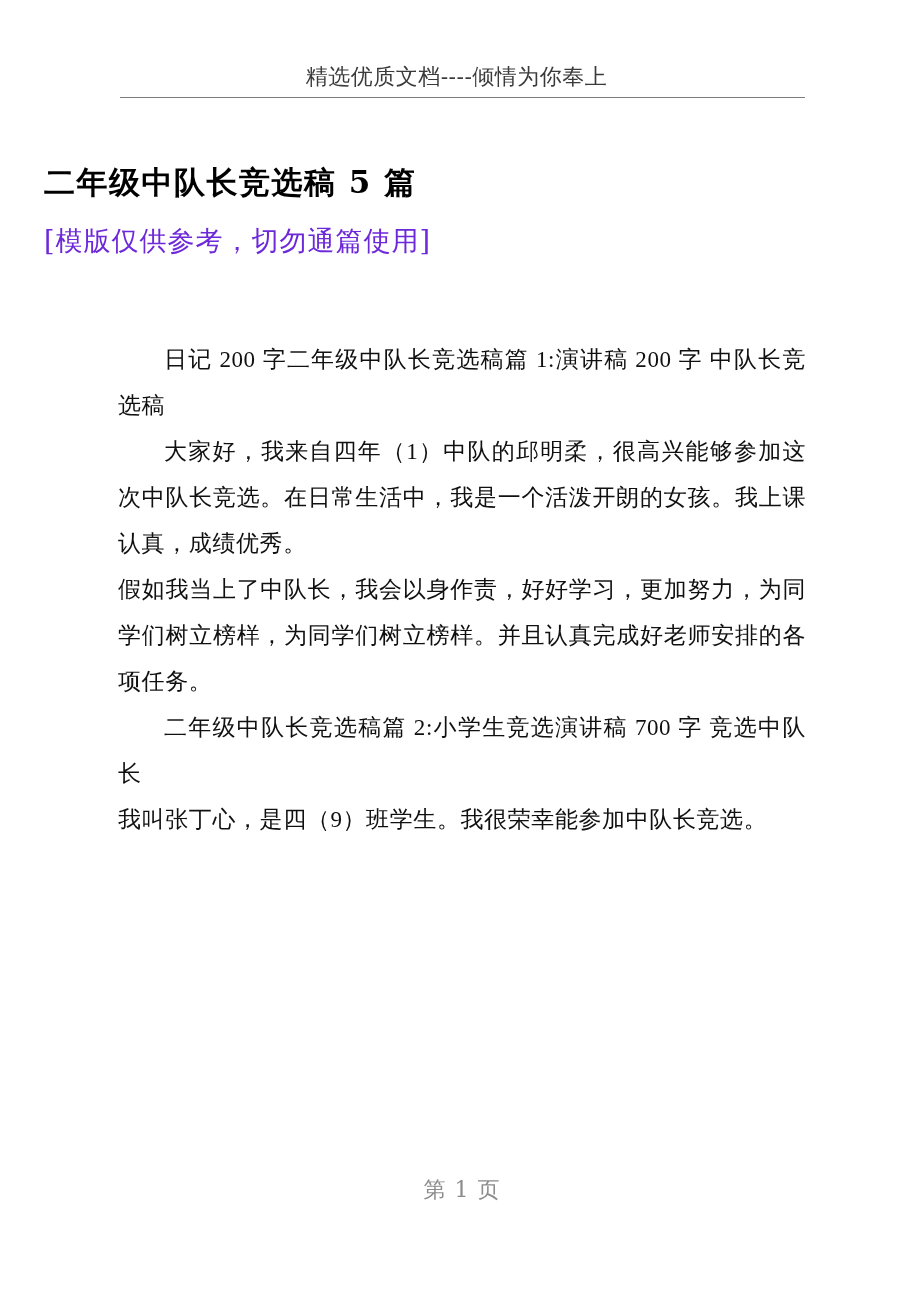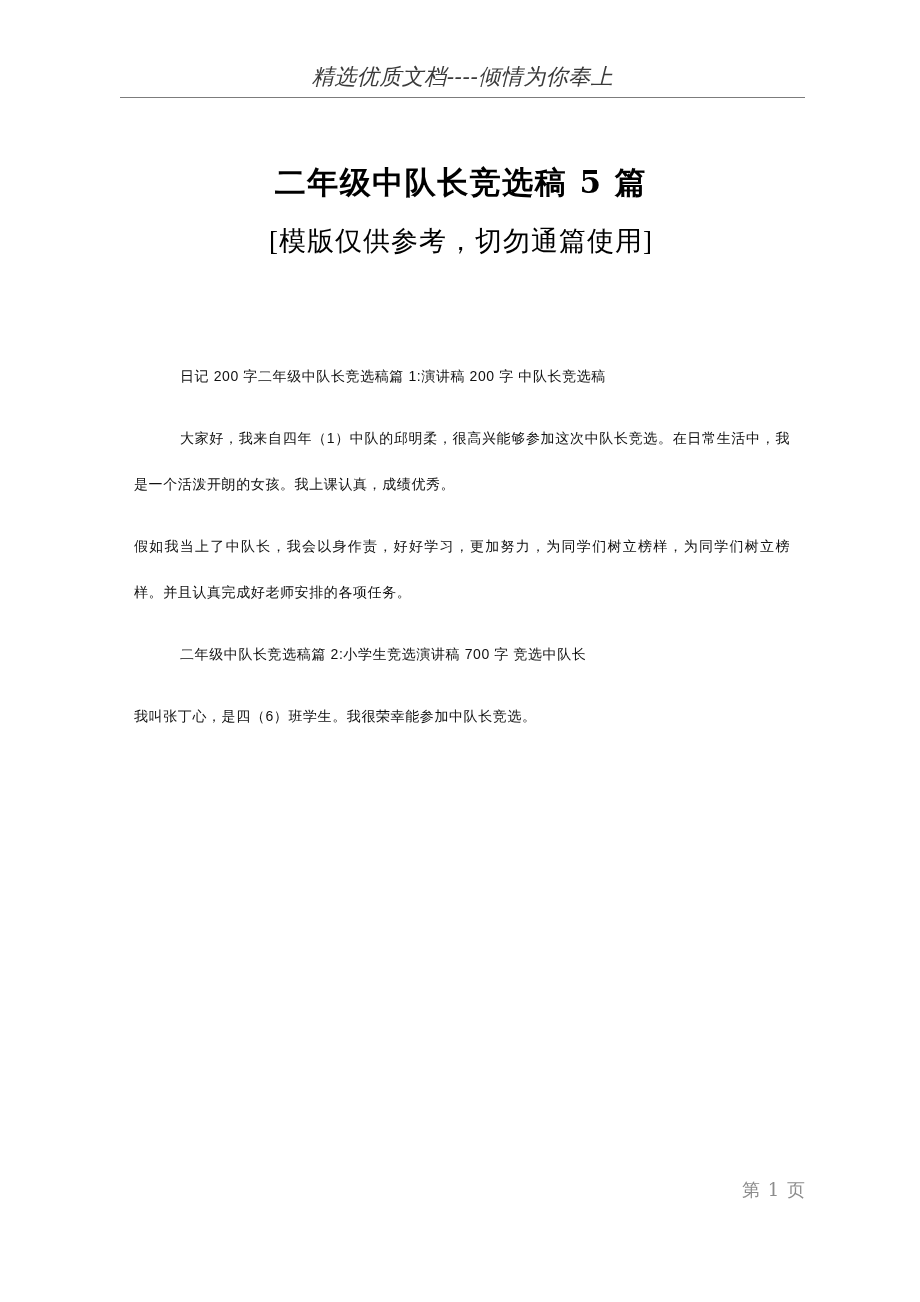--- a/index.html
+++ b/index.html
@@ -16,24 +16,23 @@
     height: 1302px;
     background: #ffffff;
     overflow: hidden;
     box-sizing: border-box;
   }
 
   
   .doc-header {
     position: absolute;
     top: 62px;
-    left: 120px;
+    left: 114px;
     width: 685px;
     text-align: center;
-    font-style: italic;
   }
   .doc-header .header-text {
     font-family: "DejaVu Serif", "Liberation Serif", serif;
     font-size: 22px;
     line-height: 30px;
     color: #3a3a3a;
     letter-spacing: 0.5px;
     white-space: nowrap;
   }
   .header-rule {
@@ -42,23 +41,23 @@
     left: 120px;
     width: 685px;
     height: 0;
     border-top: 1.6px solid #7c7c7c;
   }
 
   
   .title-block {
     position: absolute;
     top: 160px;
-    left: 61px;
+    left: 44px;
     width: 800px;
-    text-align: center;
+    text-align: left;
   }
   .doc-title {
     font-family: "DejaVu Serif", "Liberation Serif", serif;
     font-size: 31px;
     font-weight: bold;
     line-height: 44px;
     color: #000000;
     letter-spacing: 1.5px;
     white-space: nowrap;
   }
@@ -73,72 +72,73 @@
   }
 
   
   .doc-body {
     position: absolute;
     top: 337px;
     left: 118px;
     width: 688px;
   }
   .para {
-    font-family: Liberation Sans, sans-serif;
-    font-size: 14px;
+    font-family: Liberation Serif, serif;
+    font-size: 23px;
     line-height: 46px;
     color: #101010;
     text-align: justify;
     text-justify: inter-character;
     letter-spacing: 0.6px;
-    margin: 16px;
+    margin: 0;
     word-break: break-all;
   }
   .para.indent {
     text-indent: 46px;
   }
 
   
   .doc-footer {
     position: absolute;
     top: 1178px;
     left: 118px;
     width: 688px;
     text-align: right;
   }
   .footer-text {
     font-family: "DejaVu Serif", "Liberation Serif", serif;
-    font-size: 18px;
+    font-size: 22px;
     line-height: 24px;
     color: #8c8c8c;
     letter-spacing: 1px;
     white-space: nowrap;
+    text-align: center;
   }
 </style>
 </head>
 <body>
 
 <div class="page">
 
   <div class="doc-header">
     <div class="header-text">精选优质文档----倾情为你奉上</div>
   </div>
 
   <div class="header-rule"></div>
 
   <div class="title-block">
     <div class="doc-title">二年级中队长竞选稿 5 篇</div>
-    <div class="doc-subtitle" style="color: #000000; font-family: Liberation Serif, serif;">[模版仅供参考，切勿通篇使用]</div>
+    <div class="doc-subtitle" style="color: #6d28d9;">[模版仅供参考，切勿通篇使用]</div>
   </div>
 
   <div class="doc-body">
       <p class="para indent">日记 200 字二年级中队长竞选稿篇 1:演讲稿 200 字  中队长竞选稿</p>
       <p class="para indent">大家好，我来自四年（1）中队的邱明柔，很高兴能够参加这次中队长竞选。在日常生活中，我是一个活泼开朗的女孩。我上课认真，成绩优秀。</p>
       <p class="para">假如我当上了中队长，我会以身作责，好好学习，更加努力，为同学们树立榜样，为同学们树立榜样。并且认真完成好老师安排的各项任务。</p>
       <p class="para indent">二年级中队长竞选稿篇 2:小学生竞选演讲稿 700 字  竞选中队长</p>
-      <p class="para">我叫张丁心，是四（6）班学生。我很荣幸能参加中队长竞选。</p>
+      <p class="para">我叫张丁心，是四（9）班学生。我很荣幸能参加中队长竞选。</p>
     </div>
 
   <div class="doc-footer">
     <div class="footer-text">第 1 页</div>
   </div>
 
 </div>
 
 </body></html>

